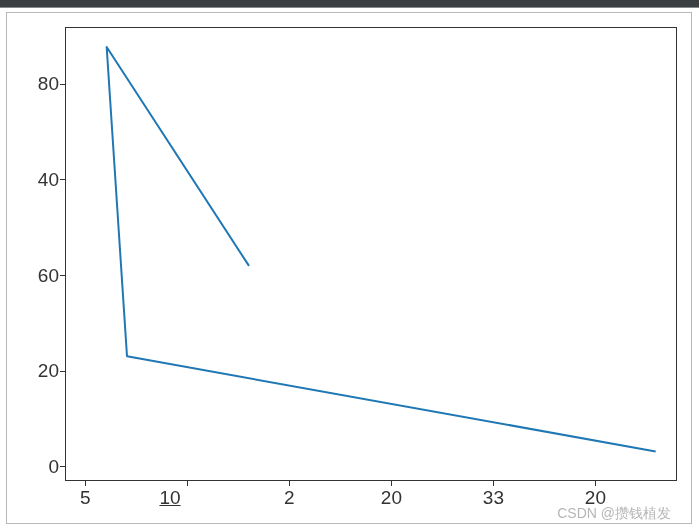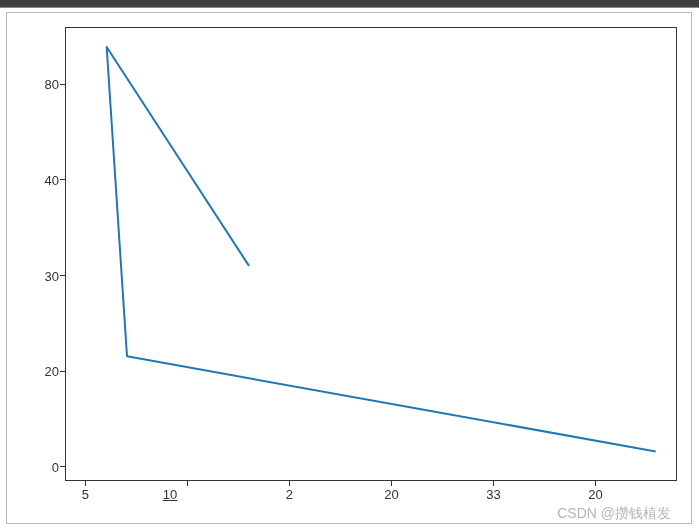--- a/index.html
+++ b/index.html
@@ -36,21 +36,21 @@
     }
     svg.lines {
       position: absolute;
       left: 0;
       top: 0;
       width: 100%;
       height: 100%;
     }
     .tick-x, .tick-y {
       position: absolute;
-      font-size: 13px;
+      font-size: 19px;
       color: #333;
     }
     .tick-y {
       right: 632px;
       text-align: right;
       width: 40px;
       transform: translateY(-50%);
     }
     .tick-x {
       top: 474px;
@@ -96,21 +96,21 @@
       <div class="tick-x" style="left: 384.4px;">20</div>
       <div class="tick-mark-x" style="left: 485.9px;"></div>
       <div class="tick-x" style="left: 486.4px;">33</div>
       <div class="tick-mark-x" style="left: 587.9px;"></div>
       <div class="tick-x" style="left: 588.4px;">20</div>
       <div class="tick-mark-y" style="top: 453.163px;"></div>
       <div class="tick-y" style="top: 453.663px;">0</div>
       <div class="tick-mark-y" style="top: 357.584px;"></div>
       <div class="tick-y" style="top: 358.084px;">20</div>
       <div class="tick-mark-y" style="top: 262.005px;"></div>
-      <div class="tick-y" style="top: 262.505px;">30</div>
+      <div class="tick-y" style="top: 262.505px;">60</div>
       <div class="tick-mark-y" style="top: 166.426px;"></div>
       <div class="tick-y" style="top: 166.926px;">40</div>
       <div class="tick-mark-y" style="top: 70.8474px;"></div>
       <div class="tick-y" style="top: 71.3474px;">80</div>
     </div>
 
   <div class="watermark">CSDN @攒钱植发</div>
 </div>
 
 </body></html>

